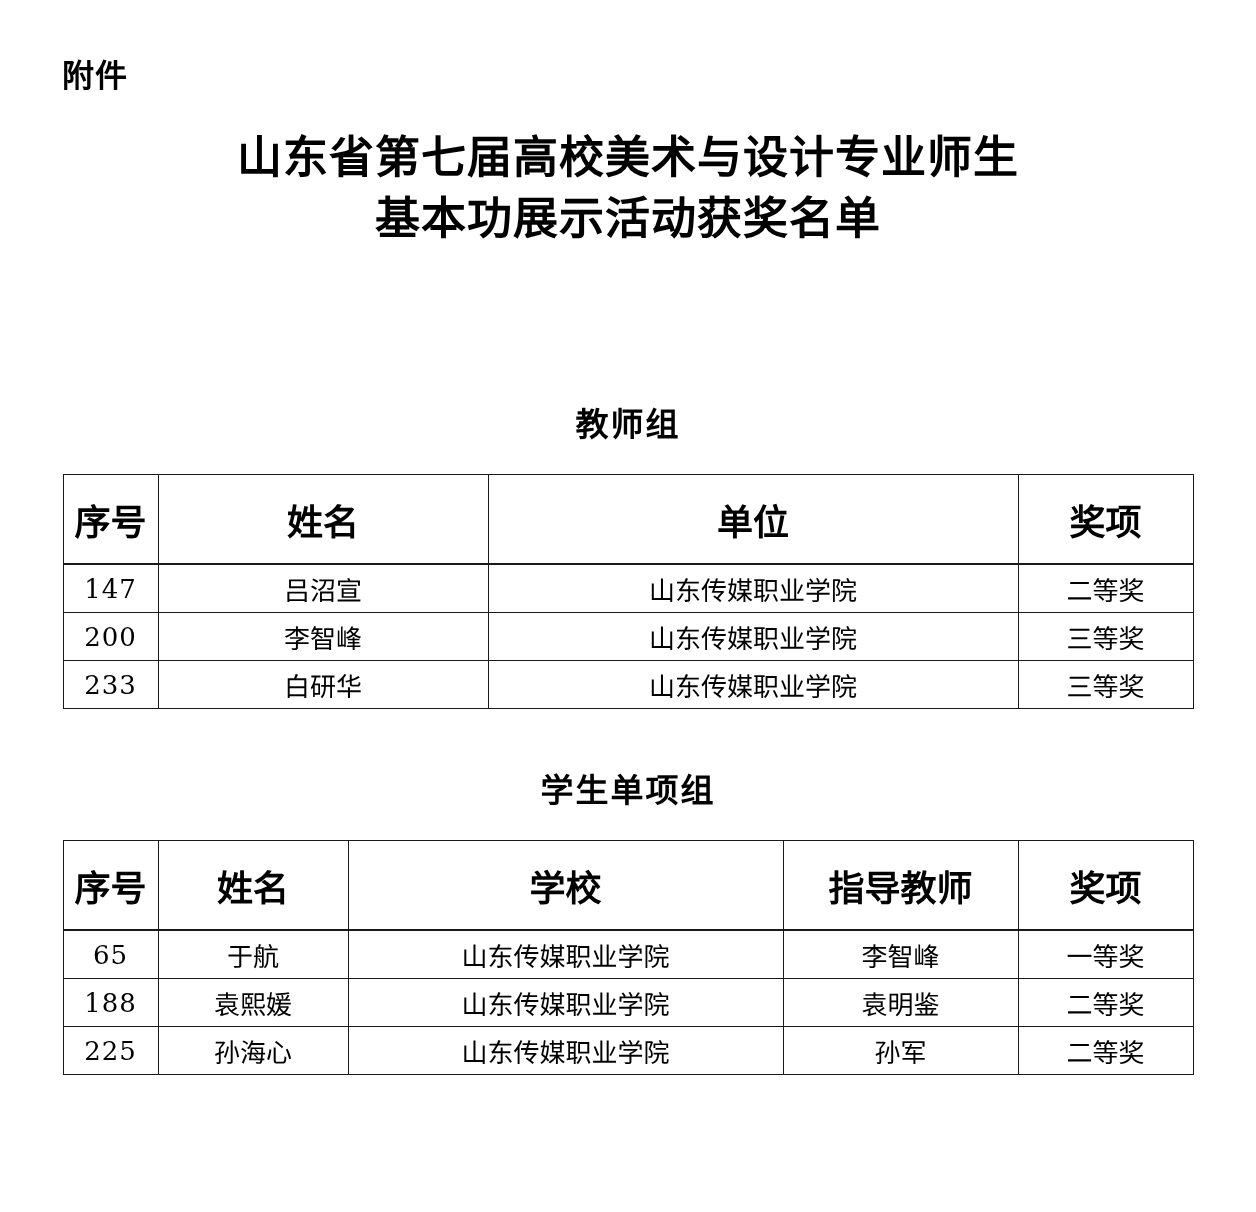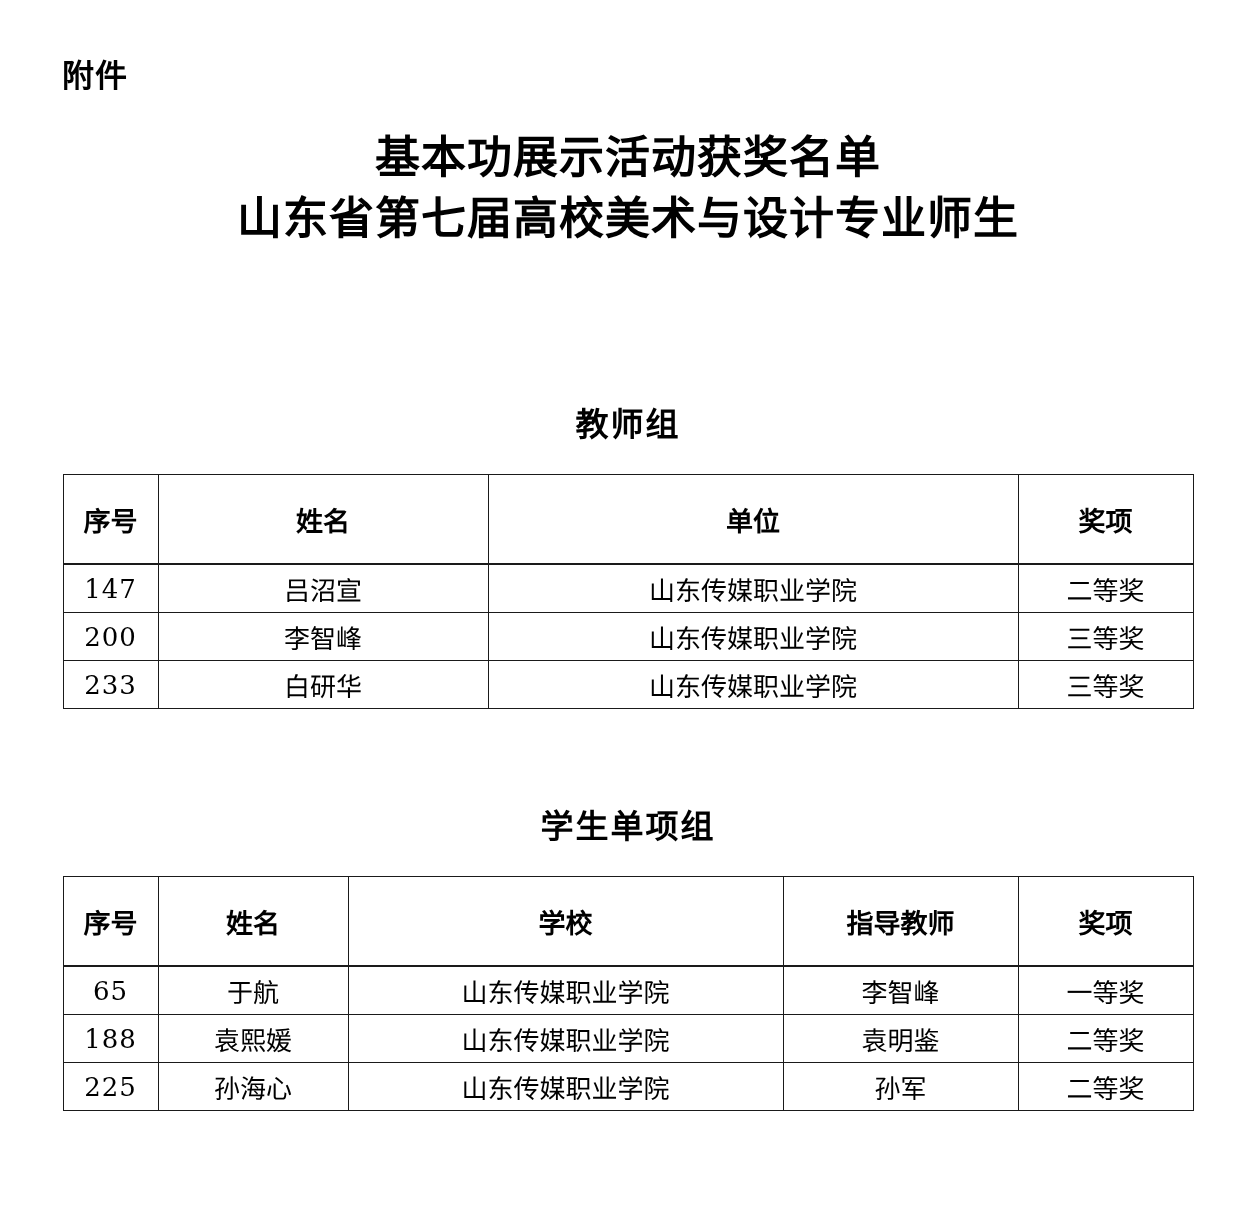--- a/index.html
+++ b/index.html
@@ -45,21 +45,21 @@
   }
   .doc-title .line {
     display: block;
   }
   .section {
     position: absolute;
     left: 0;
     right: 0;
   }
   .section-teacher { top: 398px; }
-  .section-student { top: 800px; }
+  .section-student { top: 764px; }
 
   .section-heading {
     text-align: center;
     font-size: 33px;
     font-weight: 700;
     letter-spacing: 2px;
     margin: 0 0 28px 0;
     font-family: Liberation Serif, serif;
   }
 
@@ -73,21 +73,21 @@
   table.award-table th,
   table.award-table td {
     border: 1px solid #1a1a1a;
     text-align: center;
     font-family: "DejaVu Serif", "Liberation Serif", serif;
     color: #000;
     padding: 0;
   }
   table.award-table thead th {
     height: 88px;
-    font-size: 27px;
+    font-size: 36px;
     font-weight: 700;
     border-bottom-width: 2px;
   }
   table.award-table tbody td {
     height: 47px;
     font-size: 26px;
     font-weight: 400;
   }
   table.award-table tbody td.num {
     font-family: "DejaVu Serif", "Liberation Serif", serif;
@@ -107,22 +107,22 @@
   .t-student col.c4 { width: 175px; }
 </style>
 </head>
 <body>
 
 <div class="page">
 
   <div class="attachment-label">附件</div>
 
   <div class="doc-title">
+    <span class="line">山东省第七届高校美术与设计专业师生</span>
     <span class="line">基本功展示活动获奖名单</span>
-    <span class="line">山东省第七届高校美术与设计专业师生</span>
   </div>
 
   <div class="section section-teacher">
     <h2 class="section-heading">教师组</h2>
 
     <table class="award-table t-teacher">
       <colgroup>
         <col class="c0">
           <col class="c1">
           <col class="c2">

